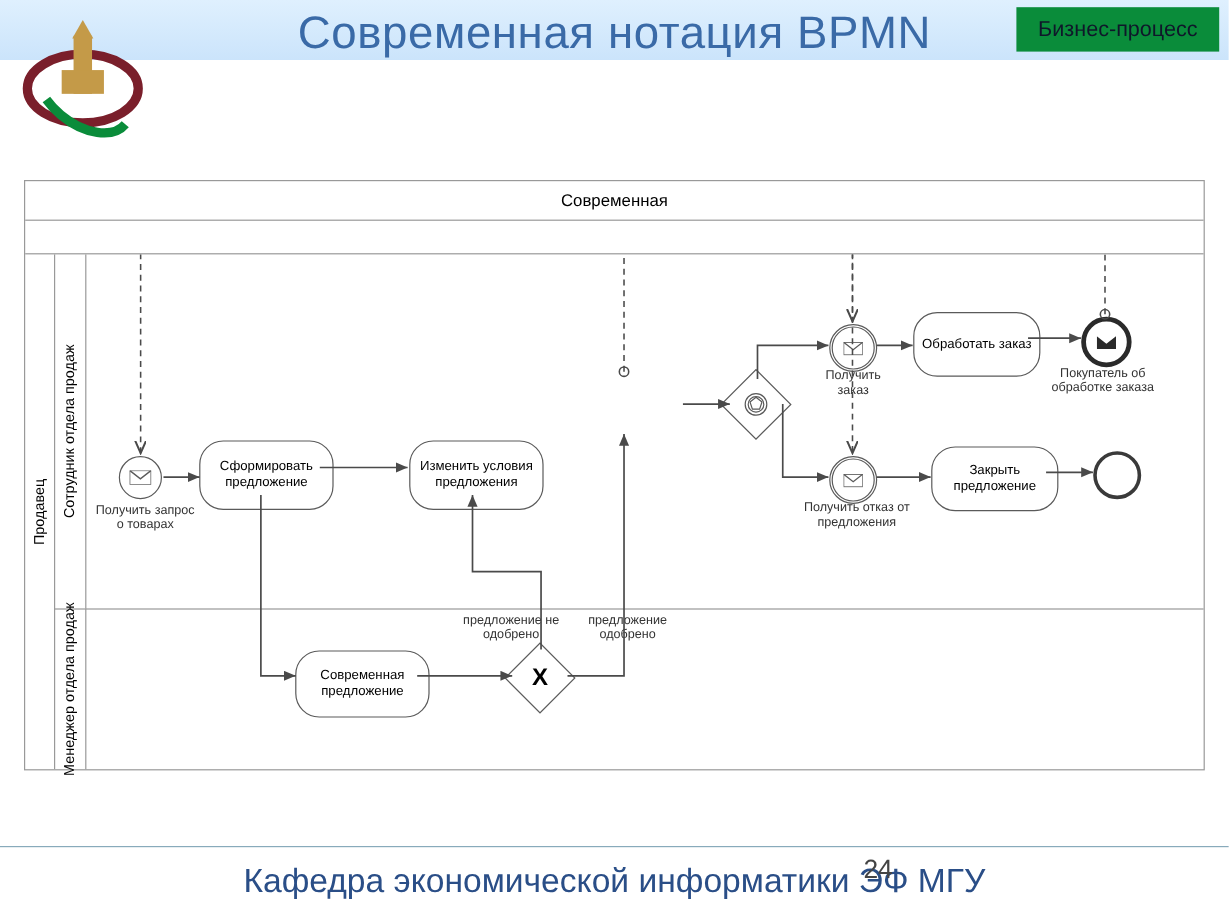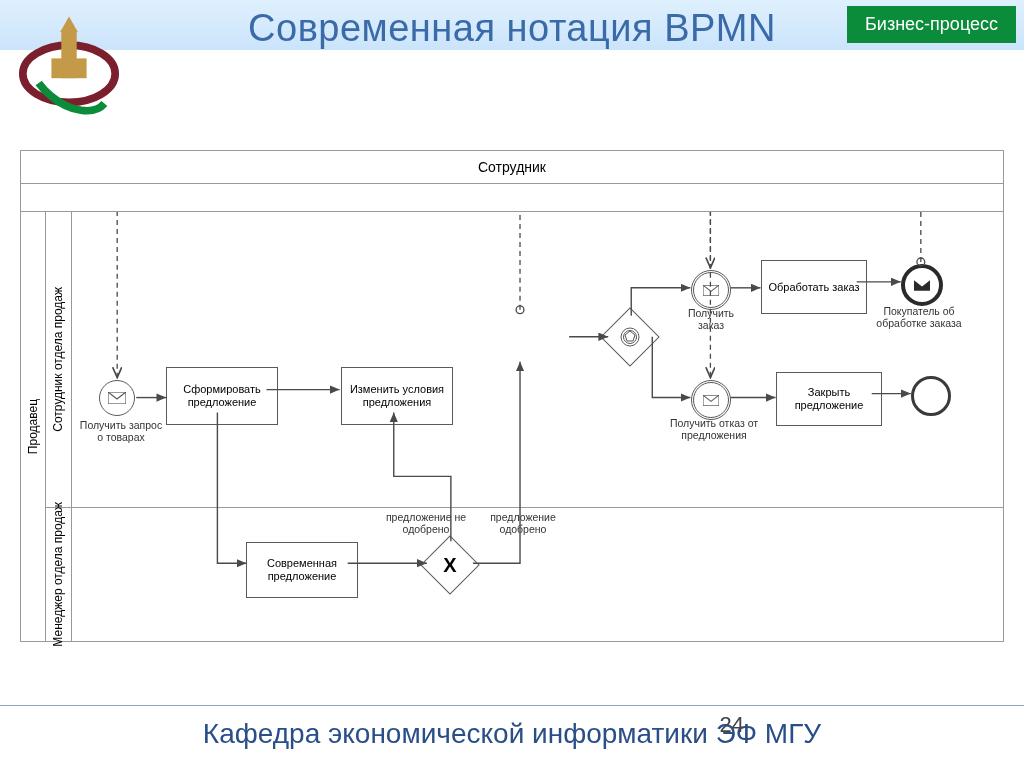--- a/index.html
+++ b/index.html
@@ -1,30 +1,30 @@
 <!DOCTYPE html>
 <html><head>
 <meta charset="utf-8">
 <style>
 html,body{margin:0;padding:0;width:1024px;height:768px;font-family:Arial,Helvetica,sans-serif;background:#fff;color:#000}
 .slide{position:relative;width:1024px;height:768px}
 .top-banner{position:absolute;top:0;left:0;right:0;height:50px;background:linear-gradient(#dff0fe,#cbe4fb);display:flex;align-items:flex-end;justify-content:center}
-.badge{position:absolute;top:6px;right:8px;background:#0a8c3a;color:#ffffff;padding:8px 18px;font-size:18px}
+.badge{position:absolute;top:6px;right:8px;background:#0a8c3a;color:#0f172a;padding:8px 18px;font-size:18px}
 .title{color:#3a6aa7;font-size:38px;letter-spacing:.5px}
 .logo{position:absolute;left:14px;top:10px;width:110px;height:110px}
 .diagram{position:absolute;left:20px;right:20px;top:150px;height:490px;border:1px solid #999}
 .lane-buyer{position:absolute;left:0;right:0;top:0;height:32px;border-bottom:1px solid #999;display:flex;align-items:center;justify-content:center;font-size:14px}
 .lane-pool{position:absolute;left:0;top:60px;bottom:0;right:0;border-top:1px solid #999}
 .pool-label{position:absolute;left:0;top:0;bottom:0;width:24px;border-right:1px solid #999;display:flex;align-items:center;justify-content:center}
 .vtext{writing-mode:vertical-rl;transform:rotate(180deg);font-size:12px;white-space:nowrap}
 .lane1{position:absolute;left:24px;top:0;right:0;height:295px;border-bottom:1px solid #999}
 .lane1-label,.lane2-label{position:absolute;left:0;top:0;bottom:0;width:26px;border-right:1px solid #999;display:flex;align-items:center;justify-content:center}
 .lane2{position:absolute;left:24px;top:295px;right:0;bottom:0}
 .el{position:absolute;font-size:11px;text-align:center}
-.task{border:1.5px solid #5a5a5a;border-radius:0;background:#fff;padding:6px 6px;display:flex;align-items:center;justify-content:center;line-height:1.15}
+.task{border:1.5px solid #5a5a5a;border-radius:20px;background:#fff;padding:6px 6px;display:flex;align-items:center;justify-content:center;line-height:1.15}
 .startmsg{width:34px;height:34px;border:1.8px solid #5a5a5a;border-radius:50%;background:#fff;display:flex;align-items:center;justify-content:center}
 .catchmsg{width:34px;height:34px;border:3px double #5a5a5a;border-radius:50%;background:#fff;display:flex;align-items:center;justify-content:center}
 .endplain{width:34px;height:34px;border:3px solid #3a3a3a;border-radius:50%;background:#fff}
 .endmsg{width:34px;height:34px;border:4px solid #2a2a2a;border-radius:50%;background:#fff;display:flex;align-items:center;justify-content:center}
 .endmsg svg path{fill:#2a2a2a}
 .gw{width:40px;height:40px;transform:rotate(45deg);border:1.7px solid #5a5a5a;background:#fff}
 .gw-inner{position:absolute;inset:0;transform:rotate(-45deg);display:flex;align-items:center;justify-content:center;font-size:20px;font-weight:bold}
 .lbl{position:absolute;font-size:10.5px;text-align:center;color:#333;line-height:1.1}
 svg.arrows{position:absolute;left:0;top:0;width:100%;height:100%;pointer-events:none}
 .footer{position:absolute;left:0;right:0;bottom:18px;border-top:1px solid #8ab;display:flex;align-items:center;justify-content:center;padding-top:12px}
@@ -43,21 +43,21 @@
   <svg class="logo" viewBox="0 0 100 100">
     <ellipse cx="50" cy="58" rx="42" ry="26" fill="none" stroke="#7a1f2b" stroke-width="7"></ellipse>
     <ellipse cx="50" cy="58" rx="42" ry="26" fill="none" stroke="#0a8c3a" stroke-width="7" stroke-dasharray="70 200" transform="rotate(40 50 58)"></ellipse>
     <rect x="43" y="18" width="14" height="44" fill="#c49a48"></rect>
     <polygon points="50,6 42,20 58,20" fill="#c49a48"></polygon>
     <rect x="34" y="44" width="32" height="18" fill="#c49a48"></rect>
   </svg>
 
   <div class="diagram">
     <div class="lane-buyer">
-      <span>Сотрудник</span>
+      <span>Современная</span>
     </div>
     <div class="lane-pool">
       <div class="pool-label">
         <span class="vtext">Продавец</span>
       </div>
       <div class="lane1">
         <div class="lane1-label">
             <span class="vtext">Сотрудник отдела продаж</span>
           </div>
       </div>

